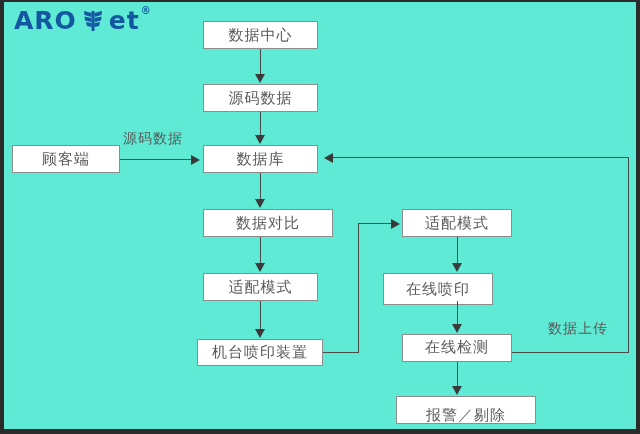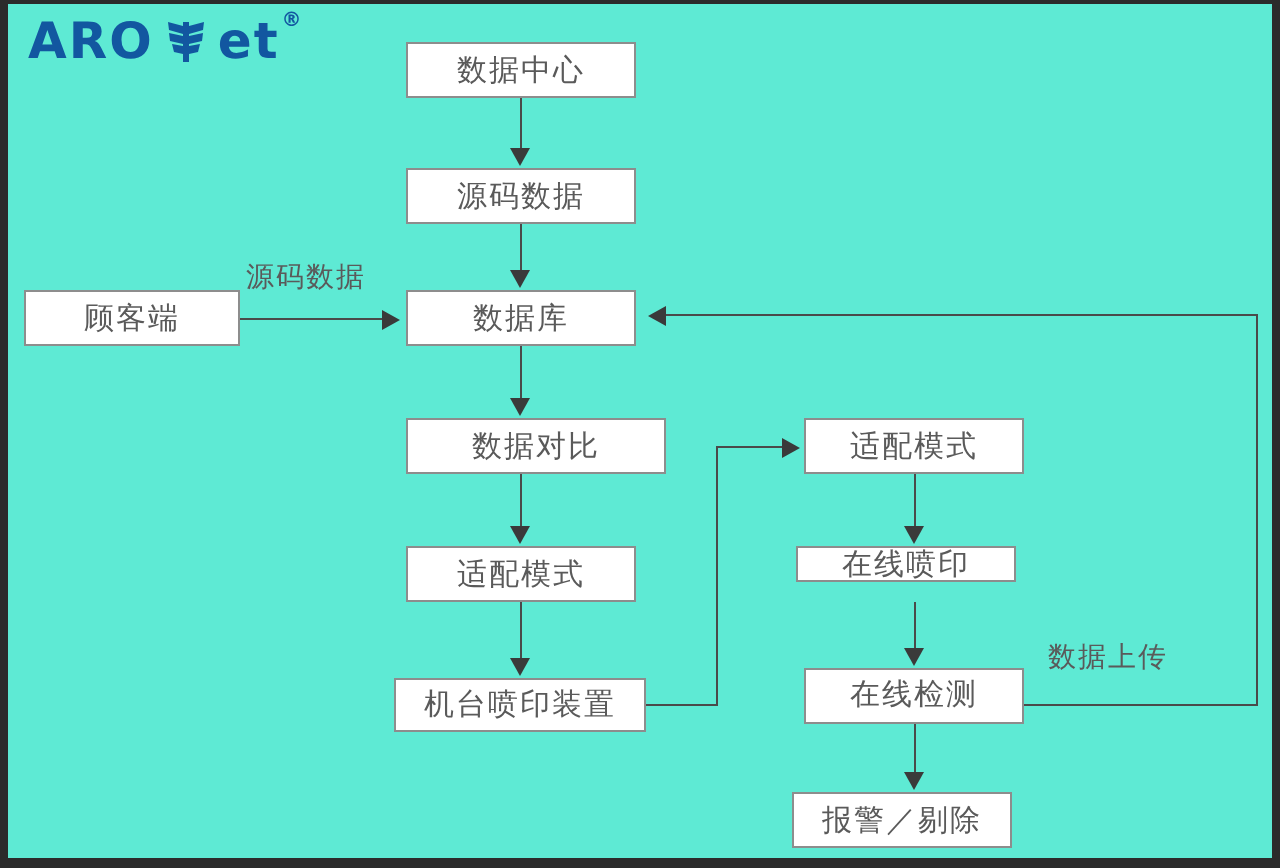--- a/index.html
+++ b/index.html
@@ -166,35 +166,35 @@
   </div>
 
   <div class="node" style="left:402px; top:209px; width:110px; height:28px;">
     <span>适配模式</span>
   </div>
 
   <div class="node" style="left:197px; top:339px; width:126px; height:27px;">
     <span>机台喷印装置</span>
   </div>
 
-  <div class="node" style="left:398px; top:273px; width:110px; height:18px;">
+  <div class="node" style="left:383px; top:273px; width:110px; height:32px;">
     <span>在线喷印</span>
   </div>
 
   <div class="node" style="left:402px; top:334px; width:110px; height:28px;font-family:Liberation Mono, monospace;">
     <span>在线检测</span>
   </div>
 
-  <div class="node" style="left:396px; top:396px; width:110px; height:28px;">
+  <div class="node" style="left:396px; top:396px; width:140px; height:28px;align-items:flex-end;">
     <span>报警／剔除</span>
   </div>
 
   <div class="edge-label" style="left:123px; top:130px;">源码数据</div>
 
-  <div class="edge-label" style="left:524px; top:320px;">数据上传</div>
+  <div class="edge-label" style="left:548px; top:320px;">数据上传</div>
 
   <div class="ln ln-v" style="left:260px; top:49px; height:26px;"></div>
   <div class="arrow arrow-down" style="left:255px; top:74px;"></div>
 
   <div class="ln ln-v" style="left:260px; top:112px; height:24px;"></div>
   <div class="arrow arrow-down" style="left:255px; top:135px;"></div>
 
   <div class="ln ln-h" style="left:120px; top:159px; width:72px;"></div>
   <div class="arrow arrow-right" style="left:191px; top:155px;"></div>
 

